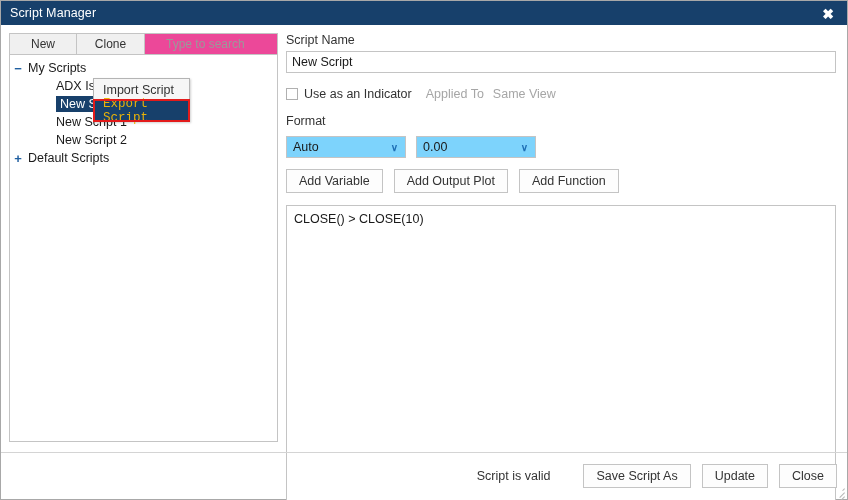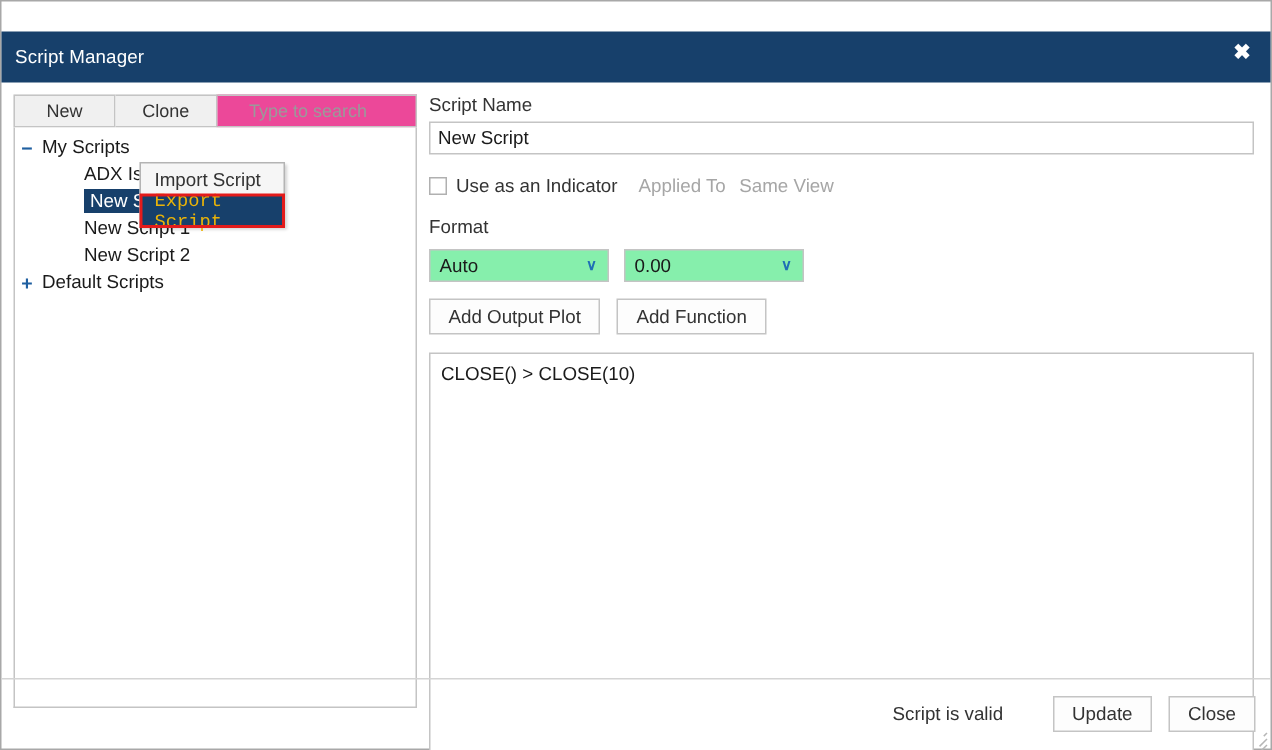--- a/index.html
+++ b/index.html
@@ -24,28 +24,27 @@
     width: 848px; height: 500px;
     background: #ffffff;
     border: 1px solid #a8a8a8;
     box-sizing: border-box;
     display: flex;
     flex-direction: column;
   }
 
   
   .titlebar {
-    height: 34px;
+    height: 24px;
     background: #17406b;
     color: #ffffff;
     display: flex;
     align-items: center;
     flex: 0 0 auto;
     position: relative;
-    margin-top: 20px;
   }
   .titlebar-text {
     font-size: 12.5px;
     margin-left: 9px;
     letter-spacing: .1px;
   }
   .titlebar-close {
     position: absolute;
     right: 0; top: 0;
     width: 38px; height: 26px;
@@ -240,21 +239,21 @@
     display: flex;
     margin-top: 11px;
   }
   .col-a { width: 130px; }
   .col-b { width: 130px; }
   .select {
     width: 120px;
     height: 22px;
     border: 1px solid #c4c4c4;
     box-sizing: border-box;
-    background: #86efac;
+    background: #7dd3fc;
     display: flex;
     align-items: center;
     padding: 0 4px 0 6px;
     font-size: 12.5px;
     color: #1a1a1a;
     cursor: pointer;
     position: relative;
   }
   .select .chevron {
     position: absolute;
@@ -421,31 +420,33 @@
         </div>
         <div class="col-b">
           <div class="select">
             <span>0.00</span>
             <span class="chevron">∨</span>
           </div>
         </div>
       </div>
 
       <div class="btn-row">
+        <div class="btn">Add Variable</div>
         <div class="btn">Add Output Plot</div>
         <div class="btn">Add Function</div>
       </div>
 
       <div class="code-editor">CLOSE() &gt; CLOSE(10)</div>
     </div>
 
     <div class="footer-sep"></div>
     <div class="footer">
       <div class="footer-right">
         <span class="status-text">Script is valid</span>
+        <div class="btn">Save Script As</div>
         <div class="btn">Update</div>
         <div class="btn">Close</div>
       </div>
       <div class="resize-grip">
         <i style="width:11px; right:0; bottom:0; transform:rotate(-45deg);"></i>
         <i style="width:7px; right:0; bottom:4px; transform:rotate(-45deg);"></i>
         <i style="width:3px; right:0; bottom:8px; transform:rotate(-45deg);"></i>
       </div>
     </div>
 

